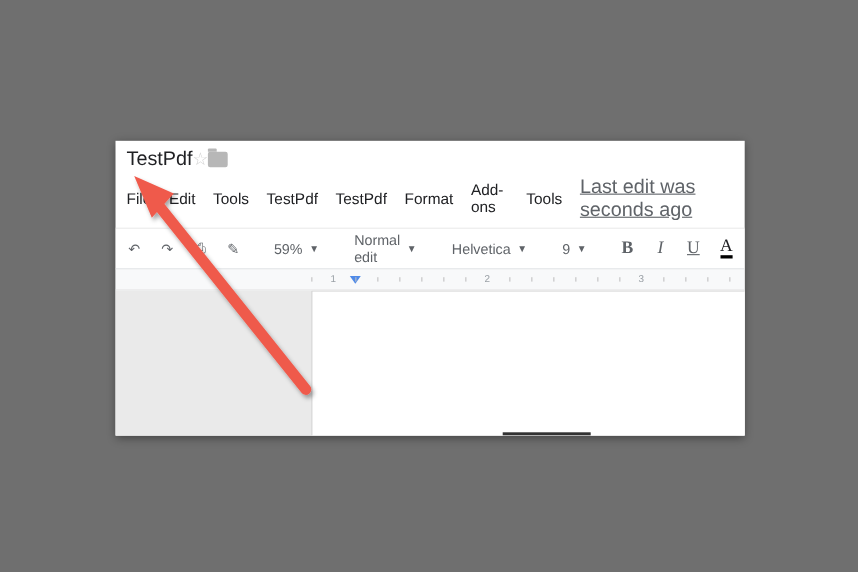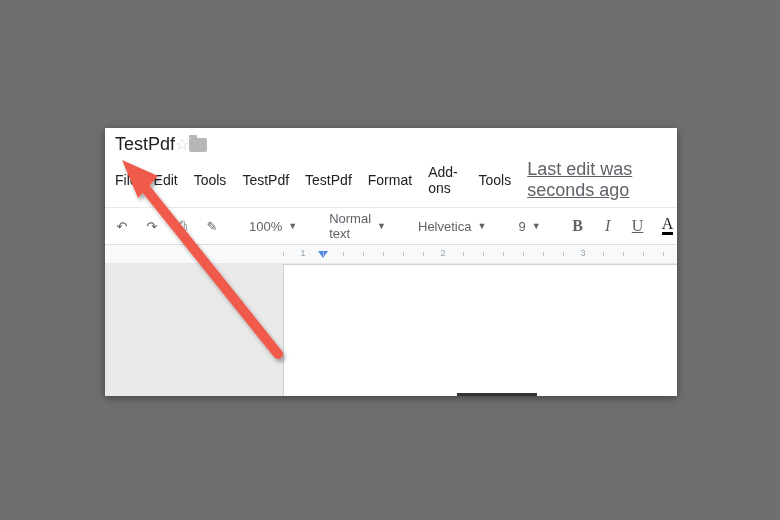--- a/index.html
+++ b/index.html
@@ -105,26 +105,26 @@
     <span class="last-edit">Last edit was seconds ago</span>
   </div>
 
   <div class="toolbar">
     <span class="tbtn">↶</span>
     <span class="tbtn">↷</span>
     <span class="tbtn">⎙</span>
     <span class="tbtn">✎</span>
     <span class="sep"></span>
     <span class="combo">
-      <span>100%</span>
+      <span>59%</span>
       <span class="caret">▼</span>
     </span>
     <span class="sep"></span>
     <span class="combo">
-      <span>Normal text</span>
+      <span>Normal edit</span>
       <span class="caret">▼</span>
     </span>
     <span class="sep"></span>
     <span class="combo">
       <span>Helvetica</span>
       <span class="caret">▼</span>
     </span>
     <span class="sep"></span>
     <span class="combo">
       <span>9</span>

